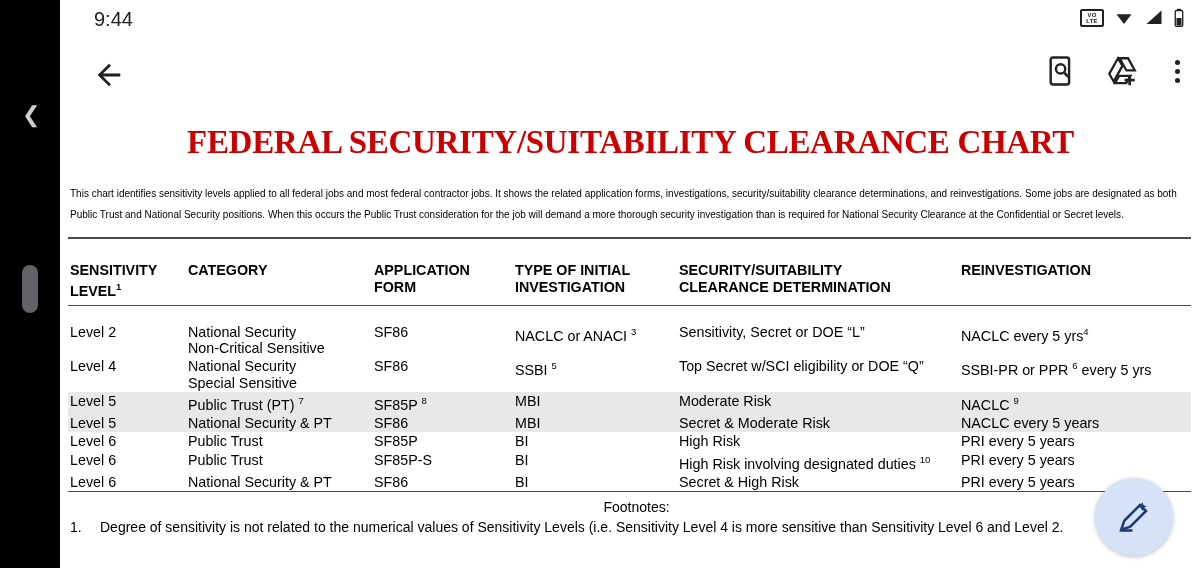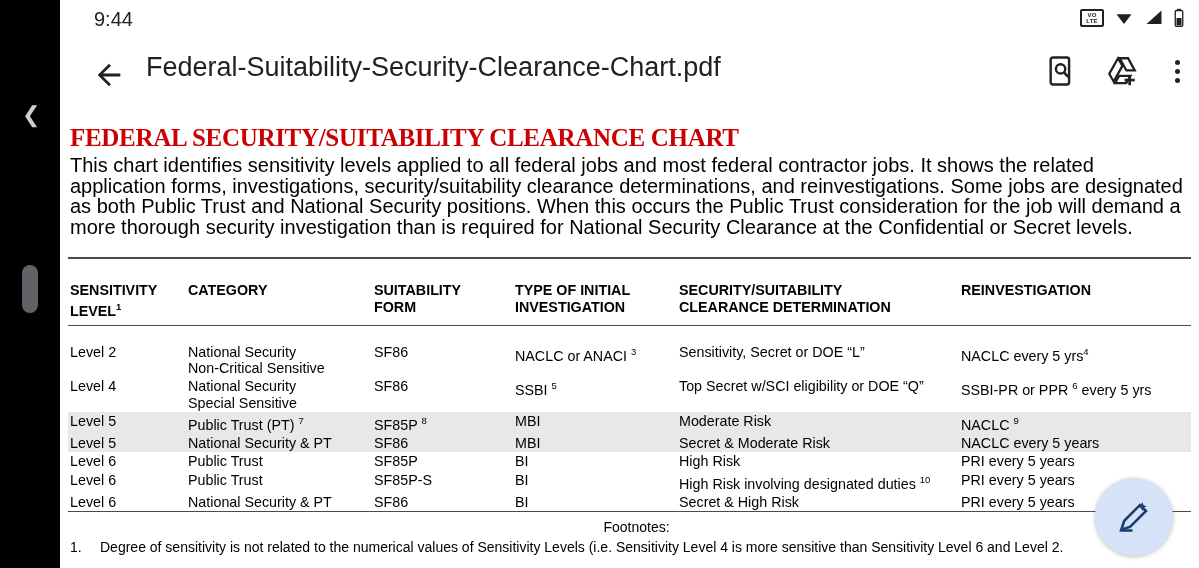--- a/index.html
+++ b/index.html
@@ -86,29 +86,30 @@
     width: 100%;
     height: 454px;
     background: #fff;
     padding: 0 8px 0 8px;
     overflow: hidden;
   }
   .doc-h1 {
     margin: 10px 0 0 0;
     padding-left: 2px;
     color: #cc0000;
-    font-size: 25px;
+    font-size: 33px;
     font-weight: bold;
     letter-spacing: -0.3px;
     font-family: "Liberation Serif", serif;
+    text-align: center;
   }
   .intro {
-    margin-top: 3px;
+    margin-top: 23px;
     padding-left: 2px;
-    font-size: 20px;
+    font-size: 10px;
     line-height: 20.5px;
     color: #000;
   }
   .hr-thick { border: none; border-top: 2px solid #4a4a4a; margin: 12px 0 0 0; }
   .hr-thin { border: none; border-top: 1.2px solid #4a4a4a; margin: 0; }
   table.clearance {
     width: 100%;
     border-collapse: collapse;
     font-size: 14.3px;
     color: #000;
@@ -188,21 +189,20 @@
           <rect x="1.5" y="3" width="9" height="19" rx="1.5" fill="none" stroke="#202124" stroke-width="1.6"></rect>
           <rect x="3" y="12" width="6" height="9" fill="#202124"></rect>
         </svg>
       </div>
     </div>
 
     <div class="toolbar">
       <svg class="back-arrow" viewBox="0 0 24 24">
         <path d="M20 11 H7.8 L13.4 5.4 L12 4 L4 12 L12 20 L13.4 18.6 L7.8 13 H20 Z" fill="#202124"></path>
       </svg>
-      <div class="doc-title">Federal-Suitability-Security-Clearance-Chart.pdf</div>
       <div class="tool-right">
         <svg class="ico-btn" viewBox="0 0 24 24">
           <rect x="4" y="2.5" width="13" height="19" rx="1.6" fill="none" stroke="#202124" stroke-width="1.7"></rect>
           <circle cx="11" cy="10.5" r="3.3" fill="none" stroke="#202124" stroke-width="1.7"></circle>
           <line x1="13.4" y1="13" x2="16.4" y2="16.2" stroke="#202124" stroke-width="1.9"></line>
         </svg>
         <svg class="ico-btn" viewBox="0 0 24 24">
           <path d="M9.2 3 L3 14 L6.1 19.4 L12.3 8.4 Z" fill="none" stroke="#202124" stroke-width="1.6"></path>
           <path d="M10.4 3 H16.3 L21 11.6 H15.1 Z" fill="none" stroke="#202124" stroke-width="1.6"></path>
           <path d="M7 20.6 H15 L18 15.4 H10 Z" fill="none" stroke="#202124" stroke-width="1.6"></path>
@@ -226,21 +226,21 @@
         <thead>
           <tr>
             <th class="col1">
               <span>SENSITIVITY</span><br>
               <span>LEVEL</span><sup>1</sup>
             </th>
             <th class="col2">
               <span>CATEGORY</span>
             </th>
             <th class="col3">
-              <span>SUITABILITY</span><br>
+              <span>APPLICATION</span><br>
               <span>FORM</span>
             </th>
             <th class="col4">
               <span>TYPE OF INITIAL</span><br>
               <span>INVESTIGATION</span>
             </th>
             <th class="col5">
               <span>SECURITY/SUITABILITY</span><br>
               <span>CLEARANCE DETERMINATION</span>
             </th>

